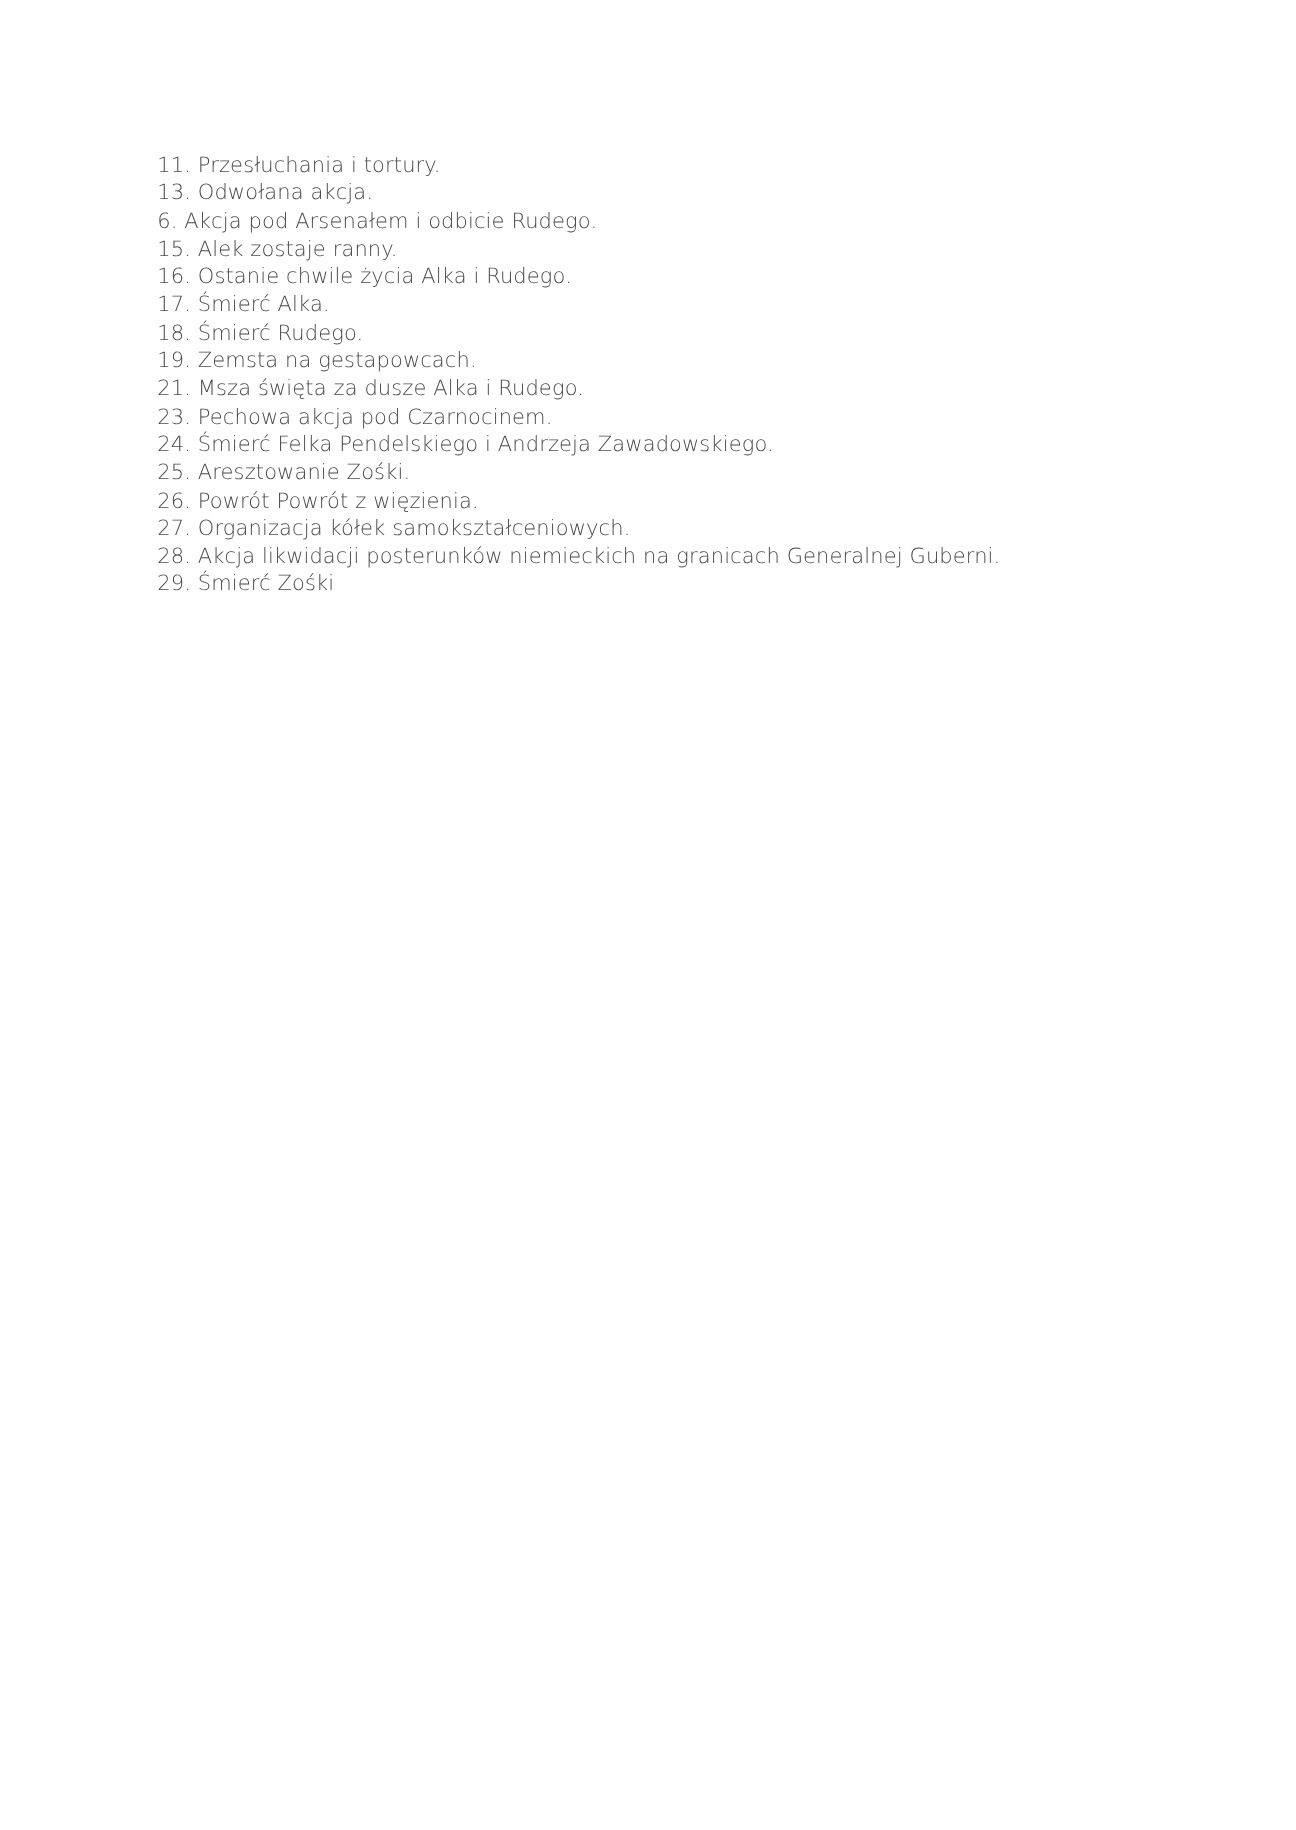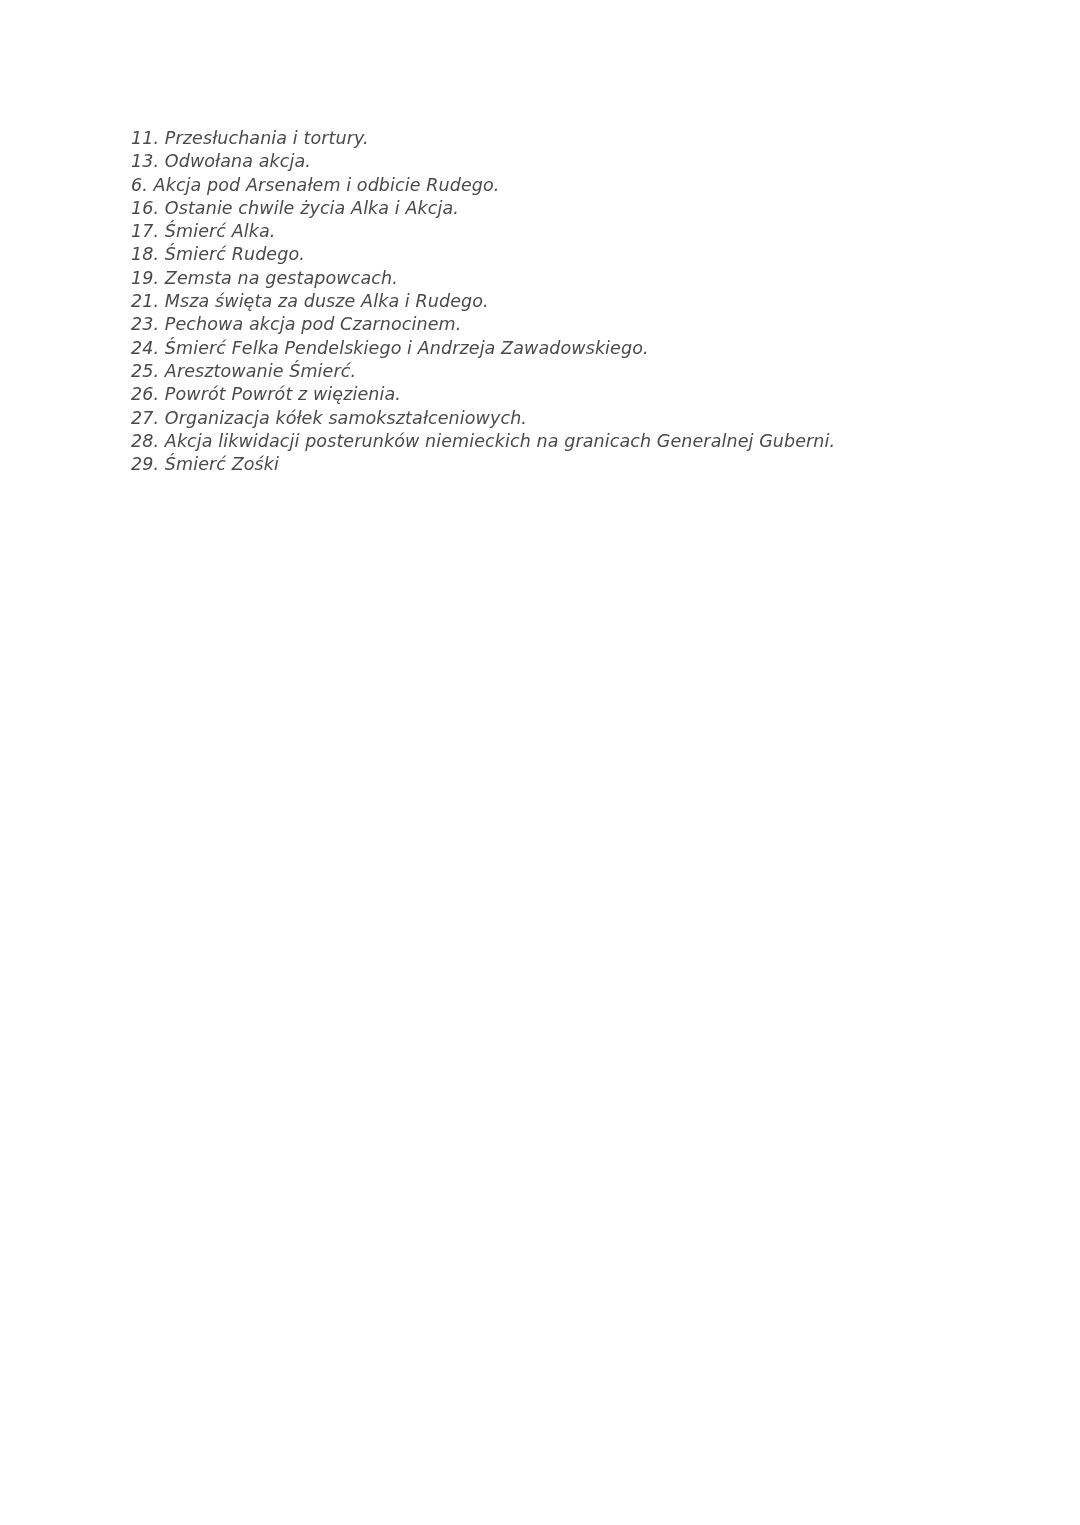--- a/index.html
+++ b/index.html
@@ -32,43 +32,43 @@
       font-size: 17.5px;
       line-height: 23.3px;
       color: #4a4a4a;
       letter-spacing: 0.1px;
       font-weight: 300;
     }
     .event-list li {
       margin: 0;
       padding: 0;
       white-space: nowrap;
-      font-style: italic;
     }
     .num {
       display: inline;
     }
     .txt {
       display: inline;
     }
   </style>
 </head>
 <body>
 
 <div class="page">
   <ol class="event-list">
     <li><span class="num">11.</span> <span class="txt">Przesłuchania i tortury.</span></li>
     <li><span class="num">13.</span> <span class="txt">Odwołana akcja.</span></li>
     <li><span class="num">6.</span> <span class="txt">Akcja pod Arsenałem i odbicie Rudego.</span></li>
-    <li><span class="num">16.</span> <span class="txt">Ostanie chwile życia Alka i Akcja.</span></li>
+    <li><span class="num">15.</span> <span class="txt">Alek zostaje ranny.</span></li>
+    <li><span class="num">16.</span> <span class="txt">Ostanie chwile życia Alka i Rudego.</span></li>
     <li><span class="num">17.</span> <span class="txt">Śmierć Alka.</span></li>
     <li><span class="num">18.</span> <span class="txt">Śmierć Rudego.</span></li>
     <li><span class="num">19.</span> <span class="txt">Zemsta na gestapowcach.</span></li>
     <li><span class="num">21.</span> <span class="txt">Msza święta za dusze Alka i Rudego.</span></li>
     <li><span class="num">23.</span> <span class="txt">Pechowa akcja pod Czarnocinem.</span></li>
     <li><span class="num">24.</span> <span class="txt">Śmierć Felka Pendelskiego i Andrzeja Zawadowskiego.</span></li>
-    <li><span class="num">25.</span> <span class="txt">Aresztowanie Śmierć.</span></li>
+    <li><span class="num">25.</span> <span class="txt">Aresztowanie Zośki.</span></li>
     <li><span class="num">26.</span> <span class="txt">Powrót Powrót z więzienia.</span></li>
     <li><span class="num">27.</span> <span class="txt">Organizacja kółek samokształceniowych.</span></li>
     <li><span class="num">28.</span> <span class="txt">Akcja likwidacji posterunków niemieckich na granicach Generalnej Guberni.</span></li>
     <li><span class="num">29.</span> <span class="txt">Śmierć Zośki</span></li>
   </ol>
 </div>
 
 </body></html>

